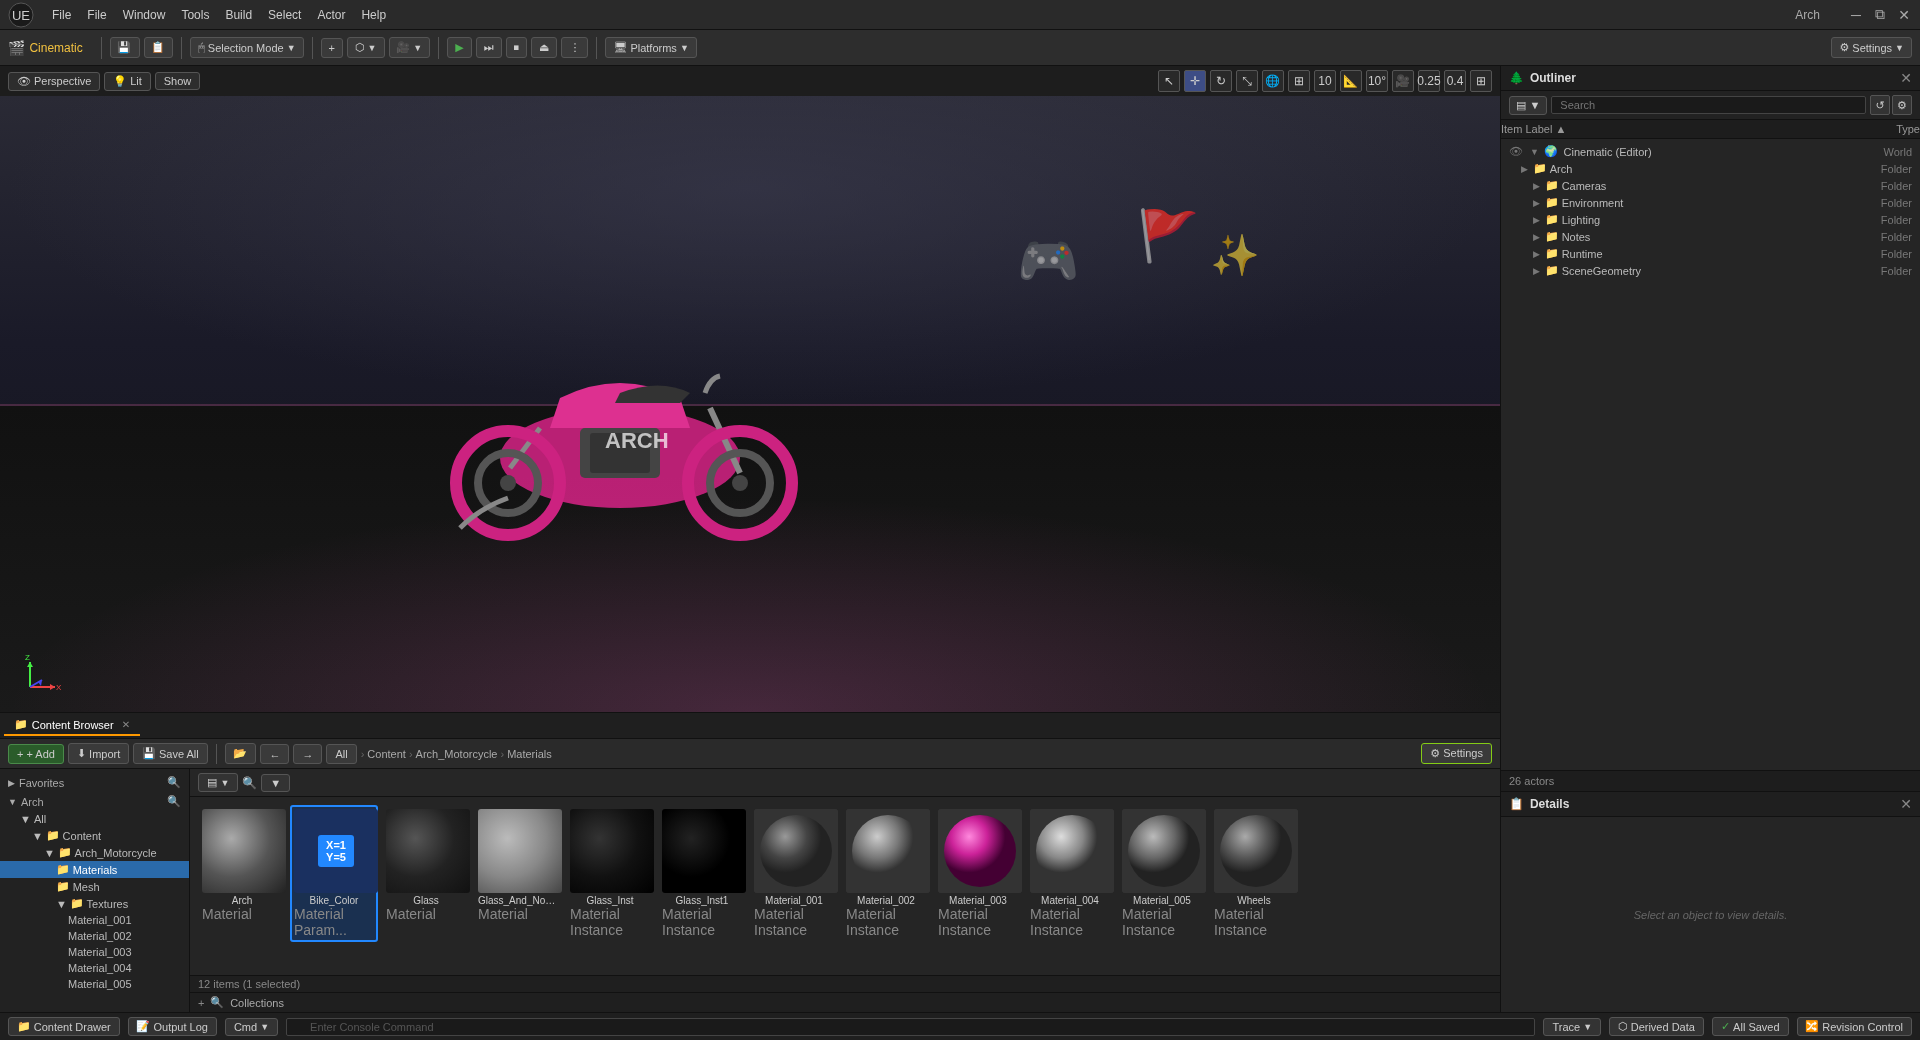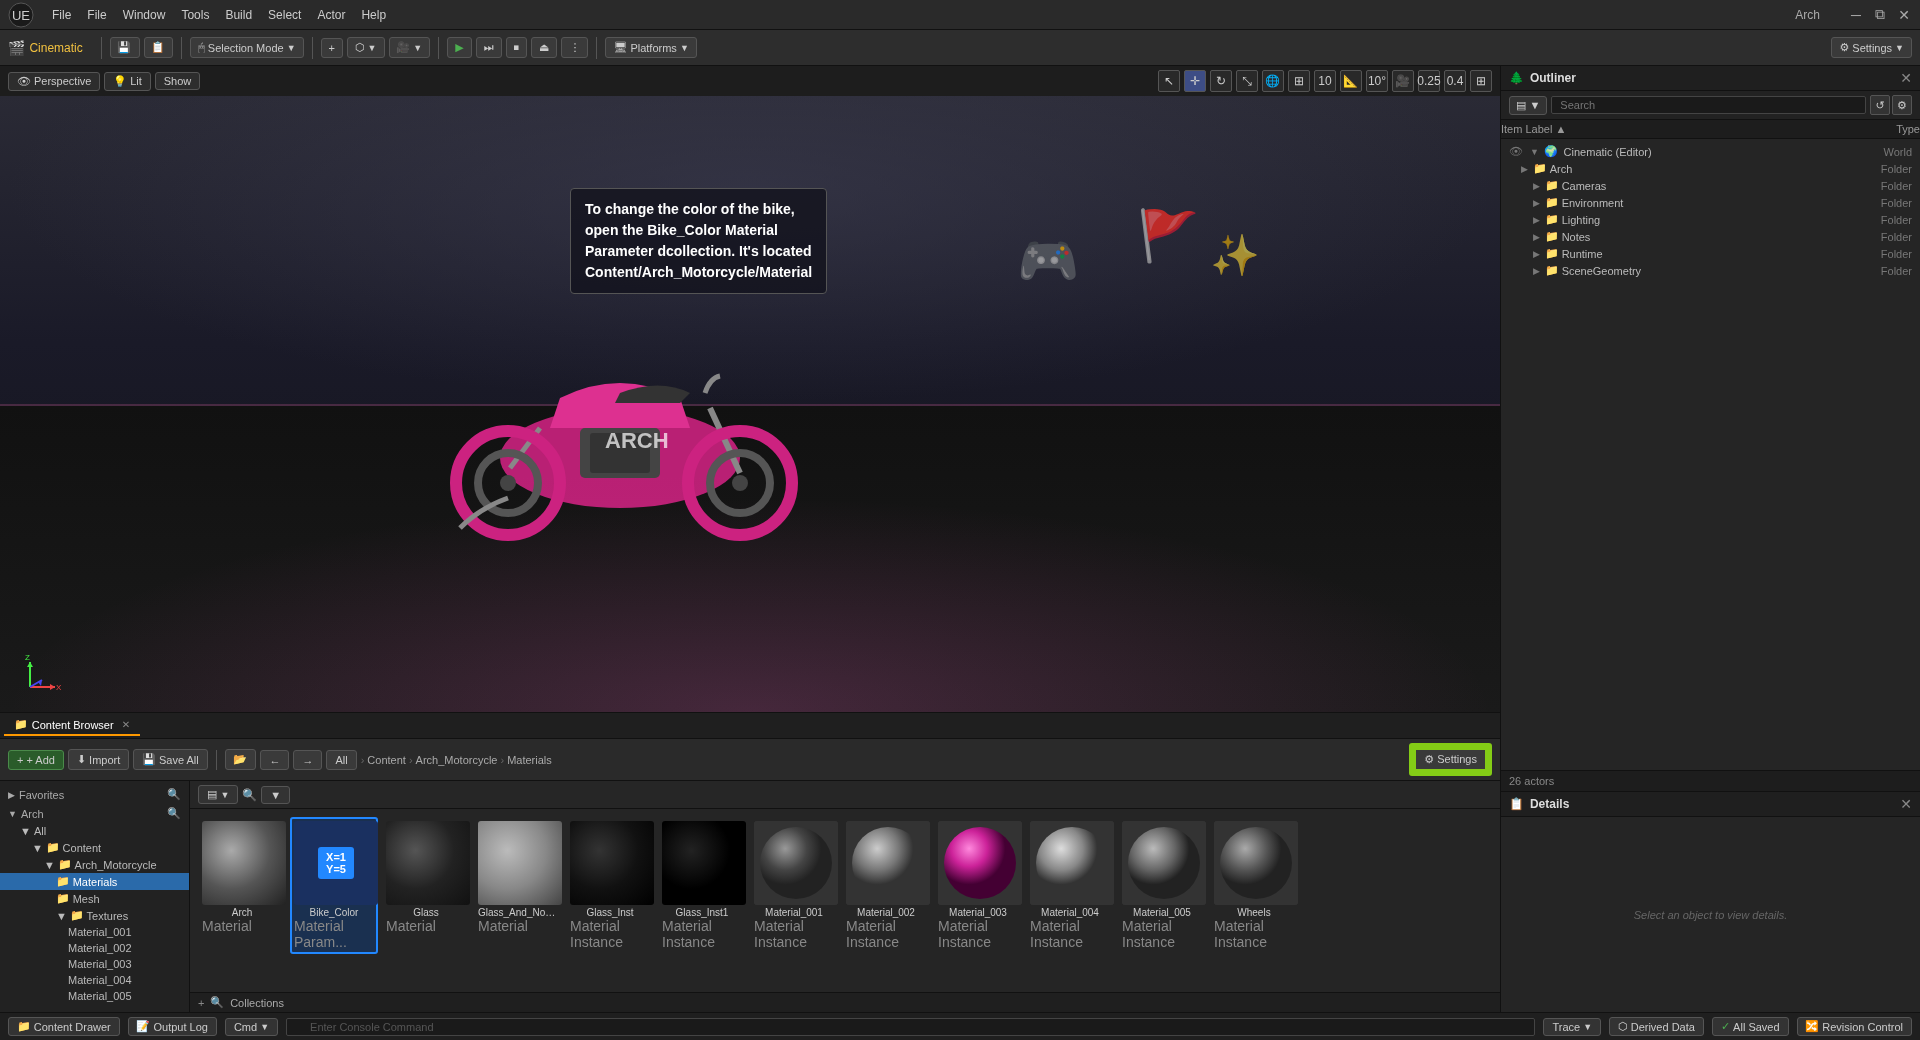--- a/index.html
+++ b/index.html
@@ -275,21 +275,21 @@
       display: flex;
       align-items: center;
       gap: 3px;
     }
     .cb-btn.green { background: #2a5c2a; border-color: #4a8a4a; }
     .cb-separator { width: 1px; height: 20px; background: #555; margin: 0 4px; }
     .cb-spacer { flex: 1; }
     .cb-settings-btn {
       padding: 3px 8px;
       background: #3a3a3a;
-      border: 7px solid #84cc16;
+      border: 1px solid #84cc16;
       border-radius: 3px;
       color: #ccc;
       cursor: pointer;
       font-size: 11px;
     }
 
     .cb-main {
       display: flex;
       flex: 1;
       overflow: hidden;
@@ -798,23 +798,20 @@
             <rect x="170" y="135" width="60" height="40" rx="3" fill="#333"></rect>
 
             <path d="M88,200 Q60,210 40,230" stroke="#888" stroke-width="5" fill="none"></path>
 
             <path d="M285,95 Q290,80 300,78" stroke="#888" stroke-width="5" fill="none"></path>
 
             <text x="185" y="150" font-size="22" fill="#fff" font-weight="bold" opacity="0.7">ARCH</text>
           </svg>
         </div>
 
-        <div class="viewport-tooltip">
-          <span>To change the color of the bike,<br>open the Bike_Color Material<br>Parameter dcollection. It's located<br>Content/Arch_Motorcycle/Material</span>
-        </div>
 
         <div style="position:absolute;top:22%;right:28%;font-size:50px;opacity:0.7;">🎮</div>
 
         <div style="position:absolute;top:18%;right:20%;font-size:50px;opacity:0.7;">🚩</div>
 
         <div style="position:absolute;top:22%;right:16%;font-size:40px;opacity:0.6;">✨</div>
 
         <div class="axis-gizmo">
           <svg viewBox="0 0 45 45" width="45" height="45">
             <line x1="10" y1="35" x2="35" y2="35" stroke="#e44" stroke-width="2"></line>
@@ -1091,20 +1088,23 @@
                   <rect width="84" height="84" fill="#333"></rect>
                   <circle cx="42" cy="42" r="36" fill="url(#g6)"></circle>
                 </svg>
               </div>
               <div class="asset-name">Wheels</div>
               <div class="asset-type">Material Instance</div>
             </div>
 
           </div>
 
+          <div class="cb-status-bar">
+            <span>12 items (1 selected)</span>
+          </div>
 
           <div class="cb-collections-footer">
             <span class="collections-icon">+</span>
             <span class="collections-icon">🔍</span>
             <span>Collections</span>
           </div>
         </div>
       </div>
     </div>
   </div>

